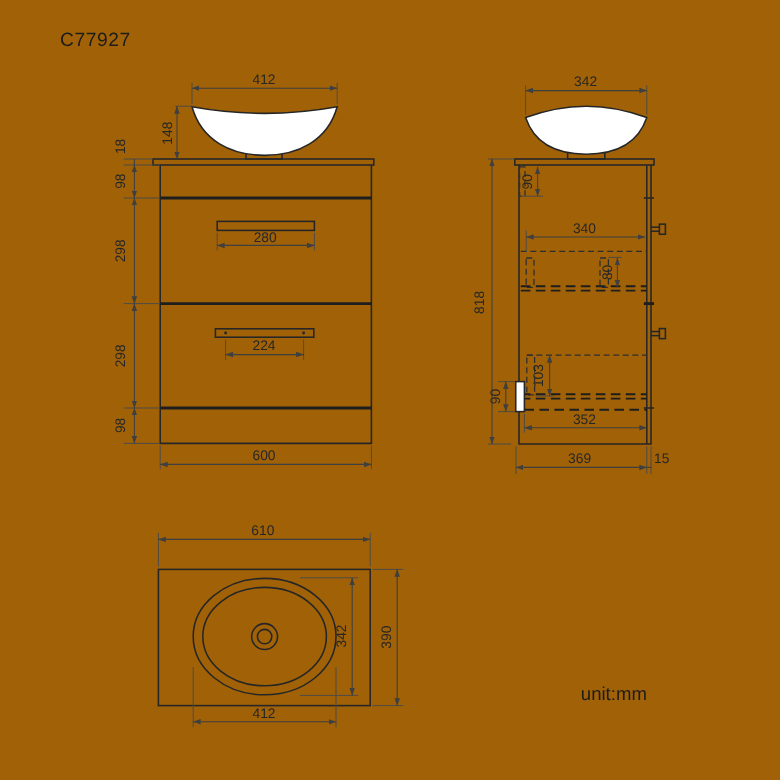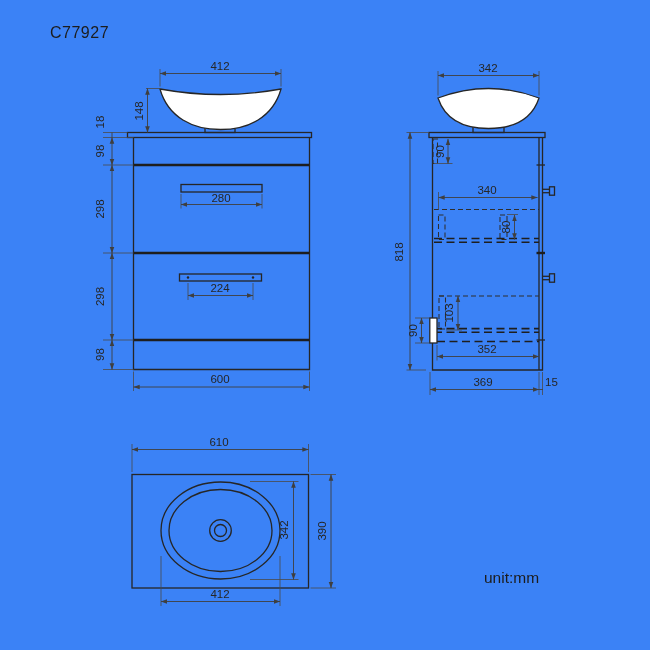--- a/index.html
+++ b/index.html
@@ -1,16 +1,16 @@
 <!DOCTYPE html>
 <html><head>
 <meta charset="utf-8">
 <style>
   html,body{margin:0;padding:0;background:#ffffff;}
-  .canvas{width:650px;height:650px;background:#3b82f6;position:relative;overflow:hidden;}
+  .canvas{width:650px;height:650px;background:#a16207;position:relative;overflow:hidden;}
   svg{display:block;}
   text{font-family:"Liberation Sans","DejaVu Sans",sans-serif;font-size:11.5px;fill:#262626;}
   .title-text{font-size:16px;fill:#1c1c1c;letter-spacing:.5px;}
   .unit-text{font-size:15.5px;fill:#1c1c1c;}
   .obj{stroke:#262626;stroke-width:1.3;fill:none;}
   .obj-thick{stroke:#1e1e1e;stroke-width:2.4;fill:none;}
   .obj-fill{stroke:#262626;stroke-width:1.3;fill:#ffffff;}
   .dash{stroke:#2e2e2e;stroke-width:1.05;fill:none;stroke-dasharray:5 3;}
   .dash-heavy{stroke:#1e1e1e;stroke-width:1.6;fill:none;stroke-dasharray:8 4.5;}
   .dim{stroke:#3f3f3f;stroke-width:0.9;fill:none;}

